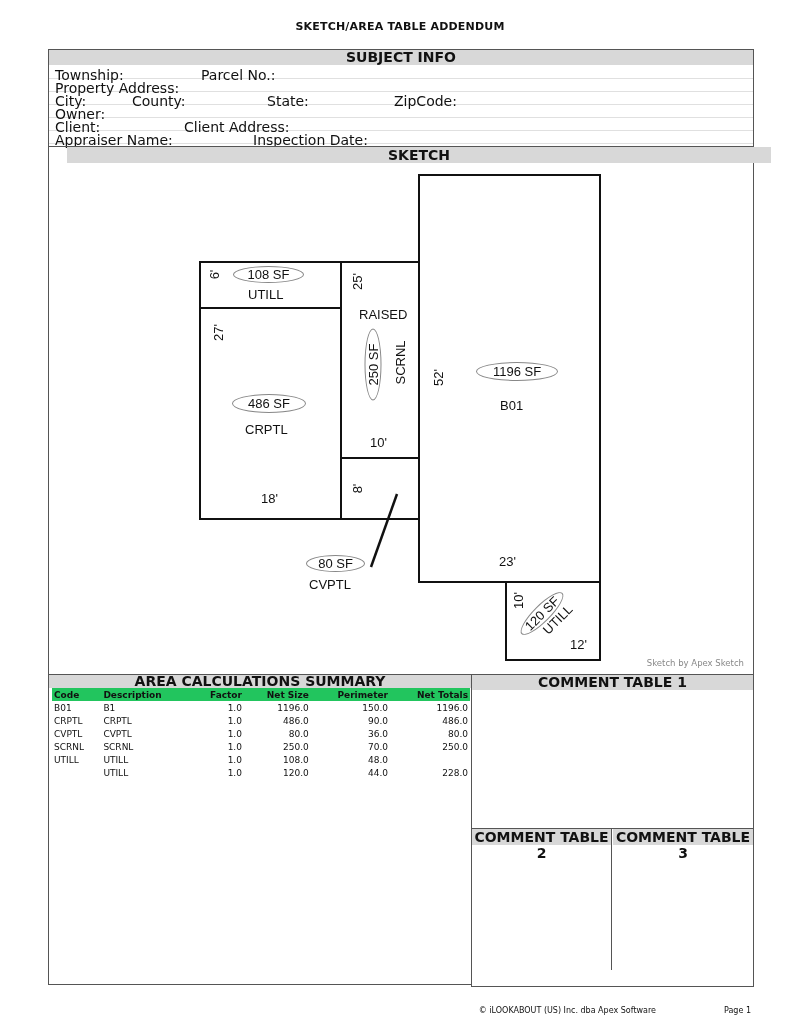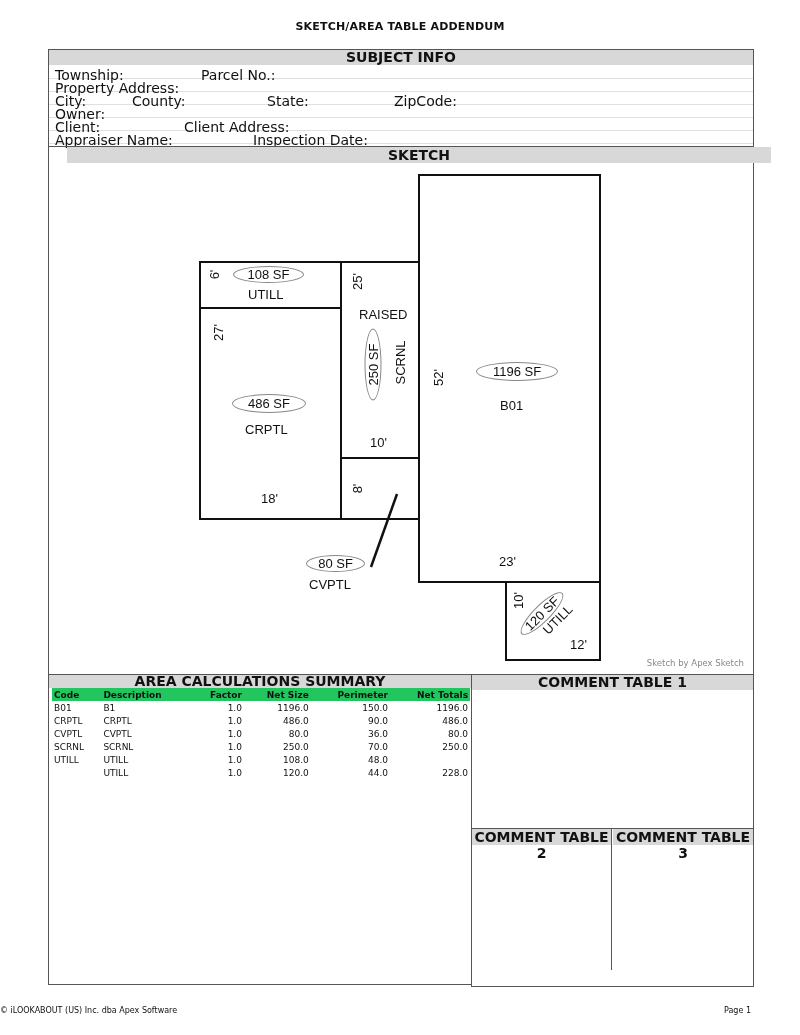--- a/index.html
+++ b/index.html
@@ -176,14 +176,14 @@
       </tr>
     </tbody>
 </table>
 
 <div class="band" style="left:472px; top:675px; width:281px; height:15px; line-height:15px;">COMMENT TABLE 1</div>
 <div class="hline" style="left:471px; top:828px; width:283px; height:1px;"></div>
 <div class="band" style="left:472px; top:829px; width:139px; height:16px; line-height:16px;">COMMENT TABLE 2</div>
 <div class="band" style="left:613px; top:829px; width:140px; height:16px; line-height:16px;">COMMENT TABLE 3</div>
 <div class="hline" style="left:611px; top:829px; width:1px; height:141px;"></div>
 
-<div class="footer" style="left:0; width:648px; text-align:left;">© iLOOKABOUT (US) Inc. dba Apex Software</div>
+<div class="footer" style="left:0; width:648px; text-align:right;padding-left:8px;">© iLOOKABOUT (US) Inc. dba Apex Software</div>
 <div class="footer" style="right:49px;">Page 1</div>
 
 </body></html>

